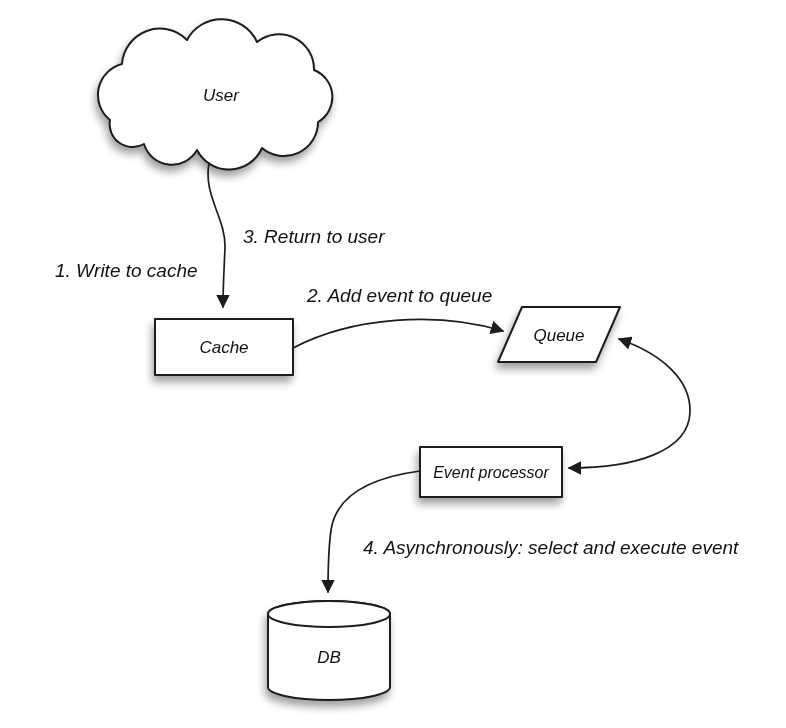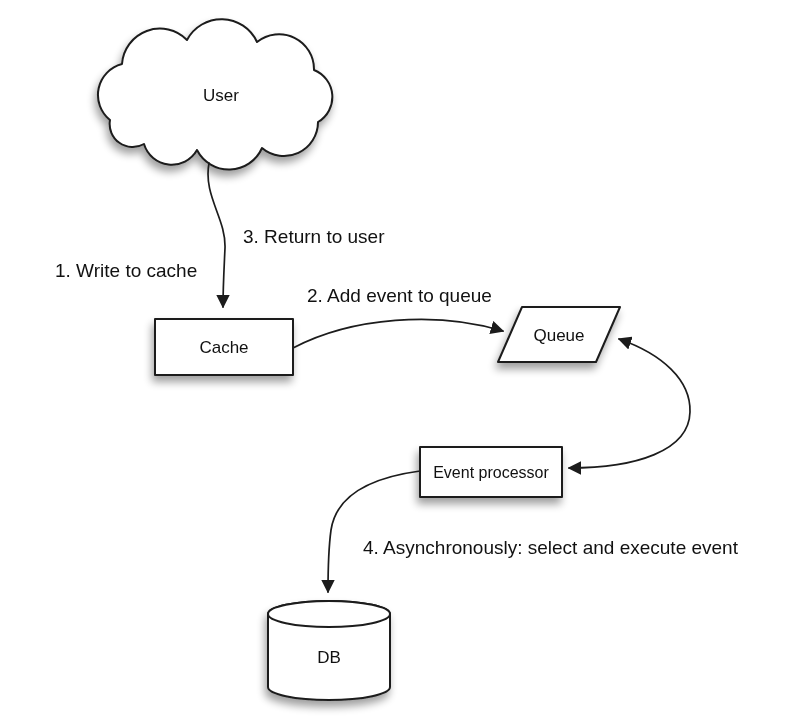--- a/index.html
+++ b/index.html
@@ -13,20 +13,21 @@
     padding: 0;
     width: 786px;
     height: 728px;
     background: var(--background);
     overflow: hidden;
     font-family: "Liberation Sans", sans-serif;
   }
   .canvas-wrap {
     width: 786px;
     height: 728px;
+    font-style: italic;
   }
   svg { display: block; }
   .shape {
     fill: var(--node_fill);
     stroke: var(--stroke);
     stroke-width: 2;
     stroke-linejoin: round;
   }
   .edge {
     fill: none;

